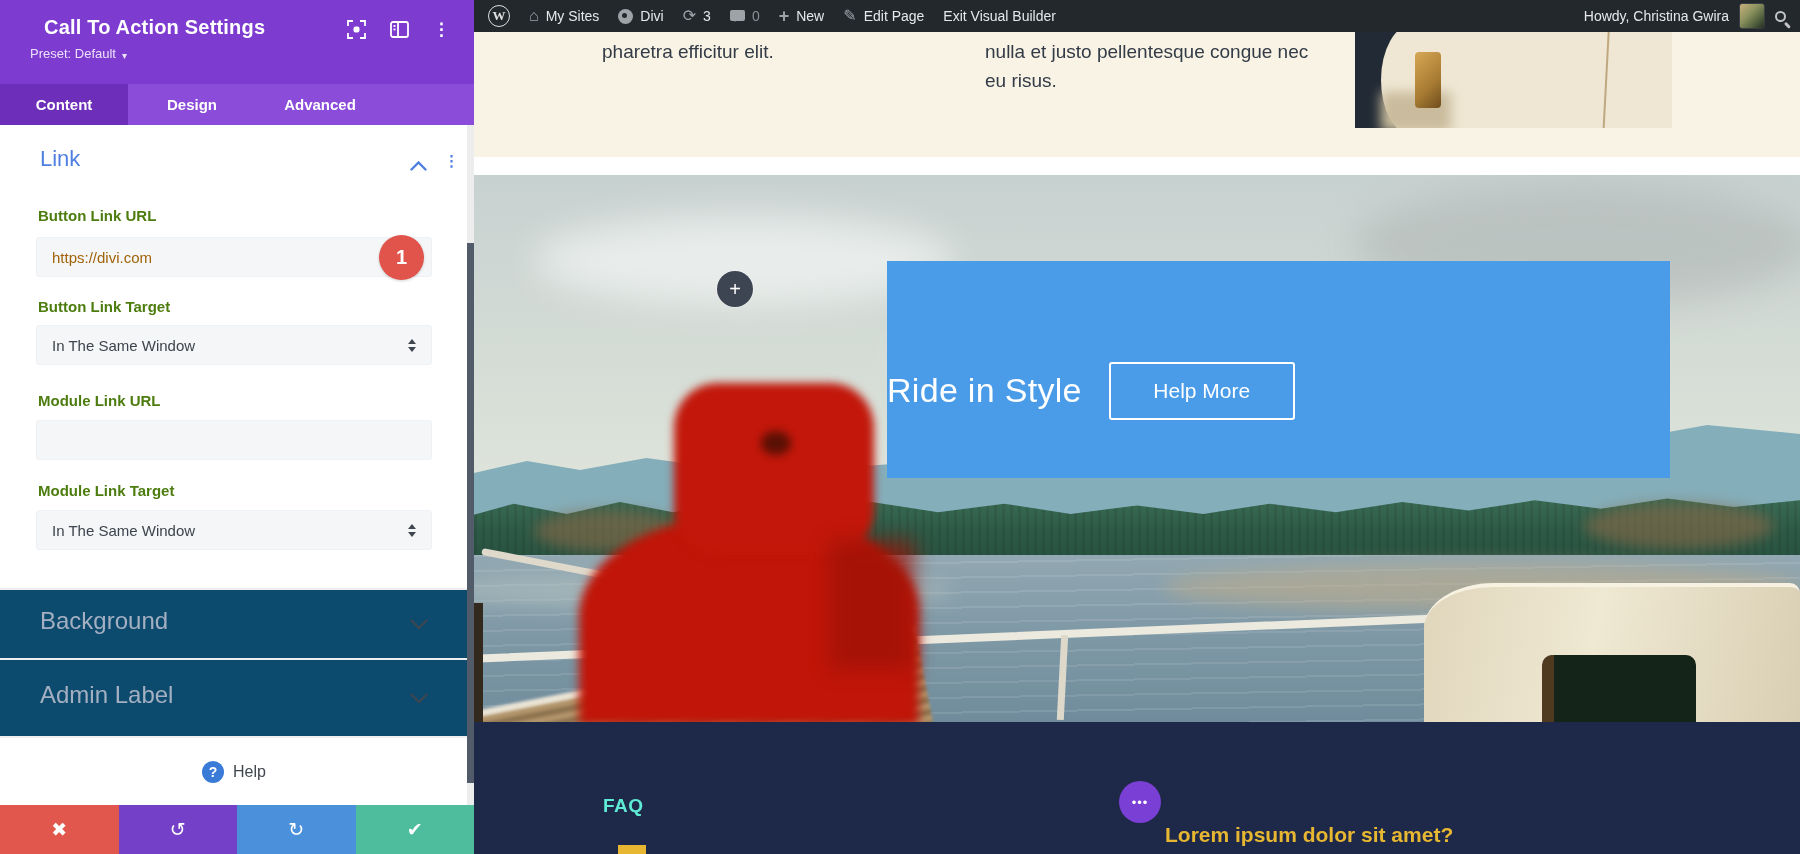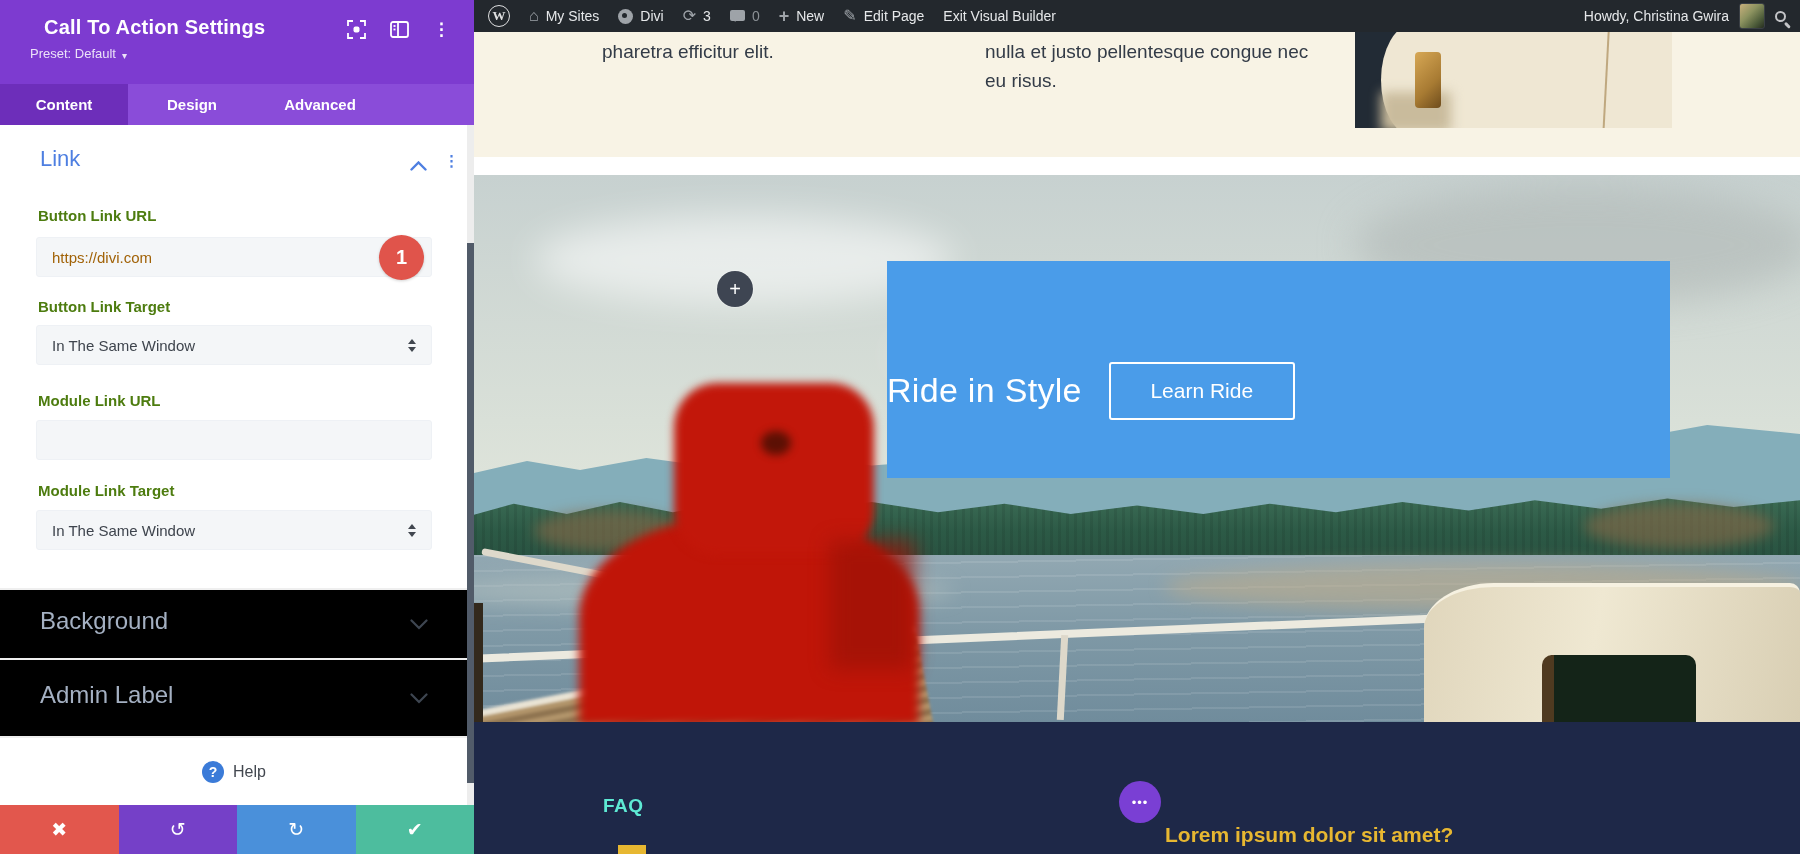--- a/index.html
+++ b/index.html
@@ -36,21 +36,21 @@
                 padding:0 15px; font-size:15px; color:#3e444d; cursor:pointer; }
   .sel-arrows { margin-left:auto; display:flex; flex-direction:column; gap:3px; }
   .tri-up { width:0; height:0; border-left:4px solid transparent; border-right:4px solid transparent; border-bottom:5px solid #41474f; }
   .tri-dn { width:0; height:0; border-left:4px solid transparent; border-right:4px solid transparent; border-top:5px solid #41474f; }
 
   .badge { position:absolute; left:379px; top:110px; width:45px; height:45px; border-radius:50%;
            background:#e0544b; color:#fff; font-size:20px; font-weight:700; display:flex;
            align-items:center; justify-content:center; box-shadow:0 1px 3px rgba(0,0,0,.18); z-index:3; }
 
   .divider { position:absolute; left:0; width:474px; height:2px; background:#efefef; }
-  .toggle-row { position:absolute; left:0; width:468px; background:#000000; }
+  .toggle-row { position:absolute; left:0; width:468px; background:#0c4a6e; }
   .toggle-label { position:absolute; left:40px; font-size:24px; color:#a4b0c2; font-weight:400; }
   .toggle-chevron { position:absolute; left:410px; }
 
   .help-row { position:absolute; left:0; top:613px; width:468px; height:67px; display:flex;
               align-items:center; justify-content:center; gap:9px; cursor:pointer; }
   .help-q { width:22px; height:22px; border-radius:50%; background:#3b7bd8; color:#fff; font-size:14px;
             font-weight:700; display:flex; align-items:center; justify-content:center; }
   .help-label { font-size:16px; color:#42474f; }
 
   .scroll-track { position:absolute; left:467px; top:125px; width:7px; height:680px; background:#ededed; }
@@ -357,21 +357,21 @@
     </div>
     <div class="person">
       <div class="p-body"></div>
       <div class="p-head"></div>
       <div class="p-face"></div>
       <div class="p-shade"></div>
     </div>
     <div class="add-btn">+</div>
     <div class="cta">
       <div class="cta-heading">Ride in Style</div>
-      <button class="cta-btn">Learn Ride</button>
+      <button class="cta-btn">Help More</button>
     </div>
   </div>
 
   <div class="faq">
     <div class="faq-label">FAQ</div>
     <div class="faq-stub"></div>
     <div class="dots-circle">•••</div>
     <div class="faq-q">Lorem ipsum dolor sit amet?</div>
   </div>
 

